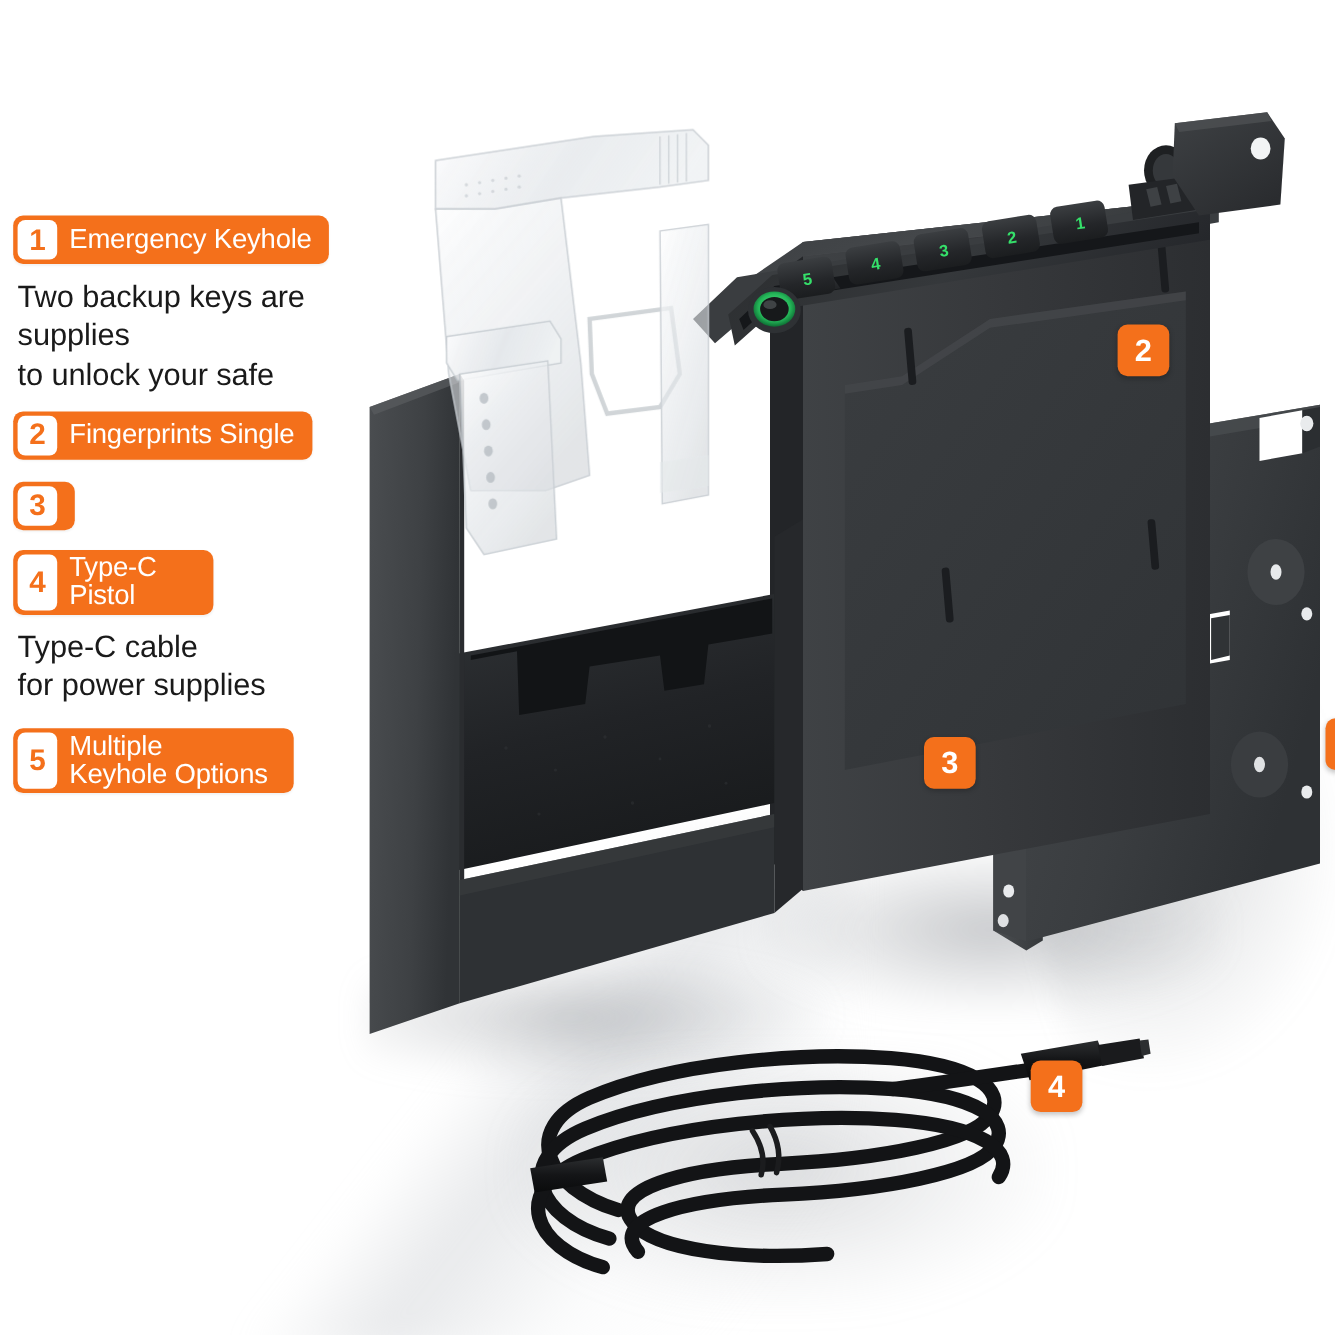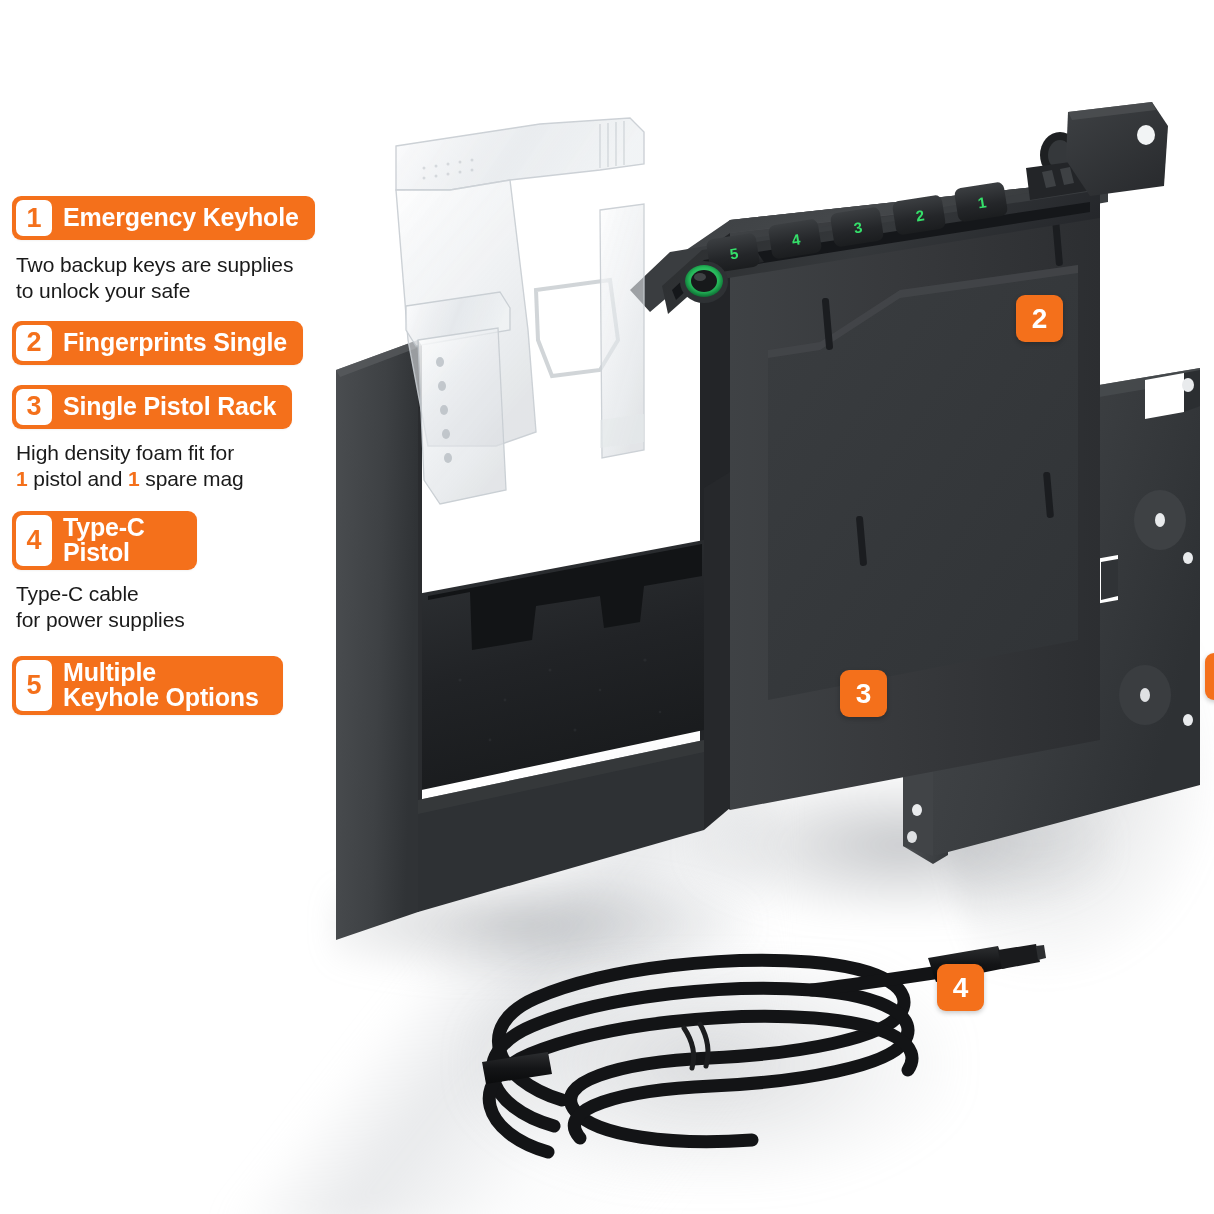--- a/index.html
+++ b/index.html
@@ -51,26 +51,26 @@
     box-shadow:0 1px 2px rgba(0,0,0,.05);
   }
   .badge-num{
     background:#ffffff; border-radius:7px;
     min-width:36px; padding:0 7px;
     display:flex; align-items:center; justify-content:center;
     color:#f4701b; font-size:27px; font-weight:700; line-height:1;
   }
   .badge-title{
     display:flex; align-items:center;
-    color:#ffffff; font-weight:700; font-size:25px;
+    color:#ffffff; font-weight:400; font-size:25px;
     line-height:1.02; padding-left:11px; letter-spacing:-.2px;
     white-space:pre-line;
   }
   .feature-desc{
-    color:#1a1a1a; font-size:21px; line-height:1.26;
+    color:#1a1a1a; font-size:28px; line-height:1.26;
     padding:11px 0 0 16px; white-space:pre-line; letter-spacing:-.1px;
   }
   .f1 .badge-bar{ margin-left:12px; }
   .f1 .feature-desc{ padding-top:12px; }
   .f2 .badge-bar{ margin-left:12px; }
   .f3 .badge-bar{ margin-left:12px; }
   .f4 .badge-bar{ margin-left:12px; padding-right:52px; }
   .f5 .badge-bar{ margin-left:12px; padding-right:24px; }
   .hl{ color:#f4701b; font-weight:700; }
 
@@ -429,24 +429,21 @@
       <div class="badge-bar">
         <span class="badge-num">2</span>
         <span class="badge-title">Fingerprints Single</span>
       </div>
     </div>
     <div class="sp2"></div>
 
     <div class="feature f3">
       <div class="badge-bar">
         <span class="badge-num">3</span>
-        <span class="badge-title">Single Pistol Rack</span>
       </div>
-      <div class="feature-desc"><span>High density foam fit for
-</span><span class="hl">1</span><span>  pistol and </span><span class="hl">1</span><span>  spare mag</span></div>
     </div>
     <div class="sp3"></div>
 
     <div class="feature f4">
       <div class="badge-bar">
         <span class="badge-num">4</span>
         <span class="badge-title">Type-C
 Pistol</span>
       </div>
       <div class="feature-desc">Type-C  cable

